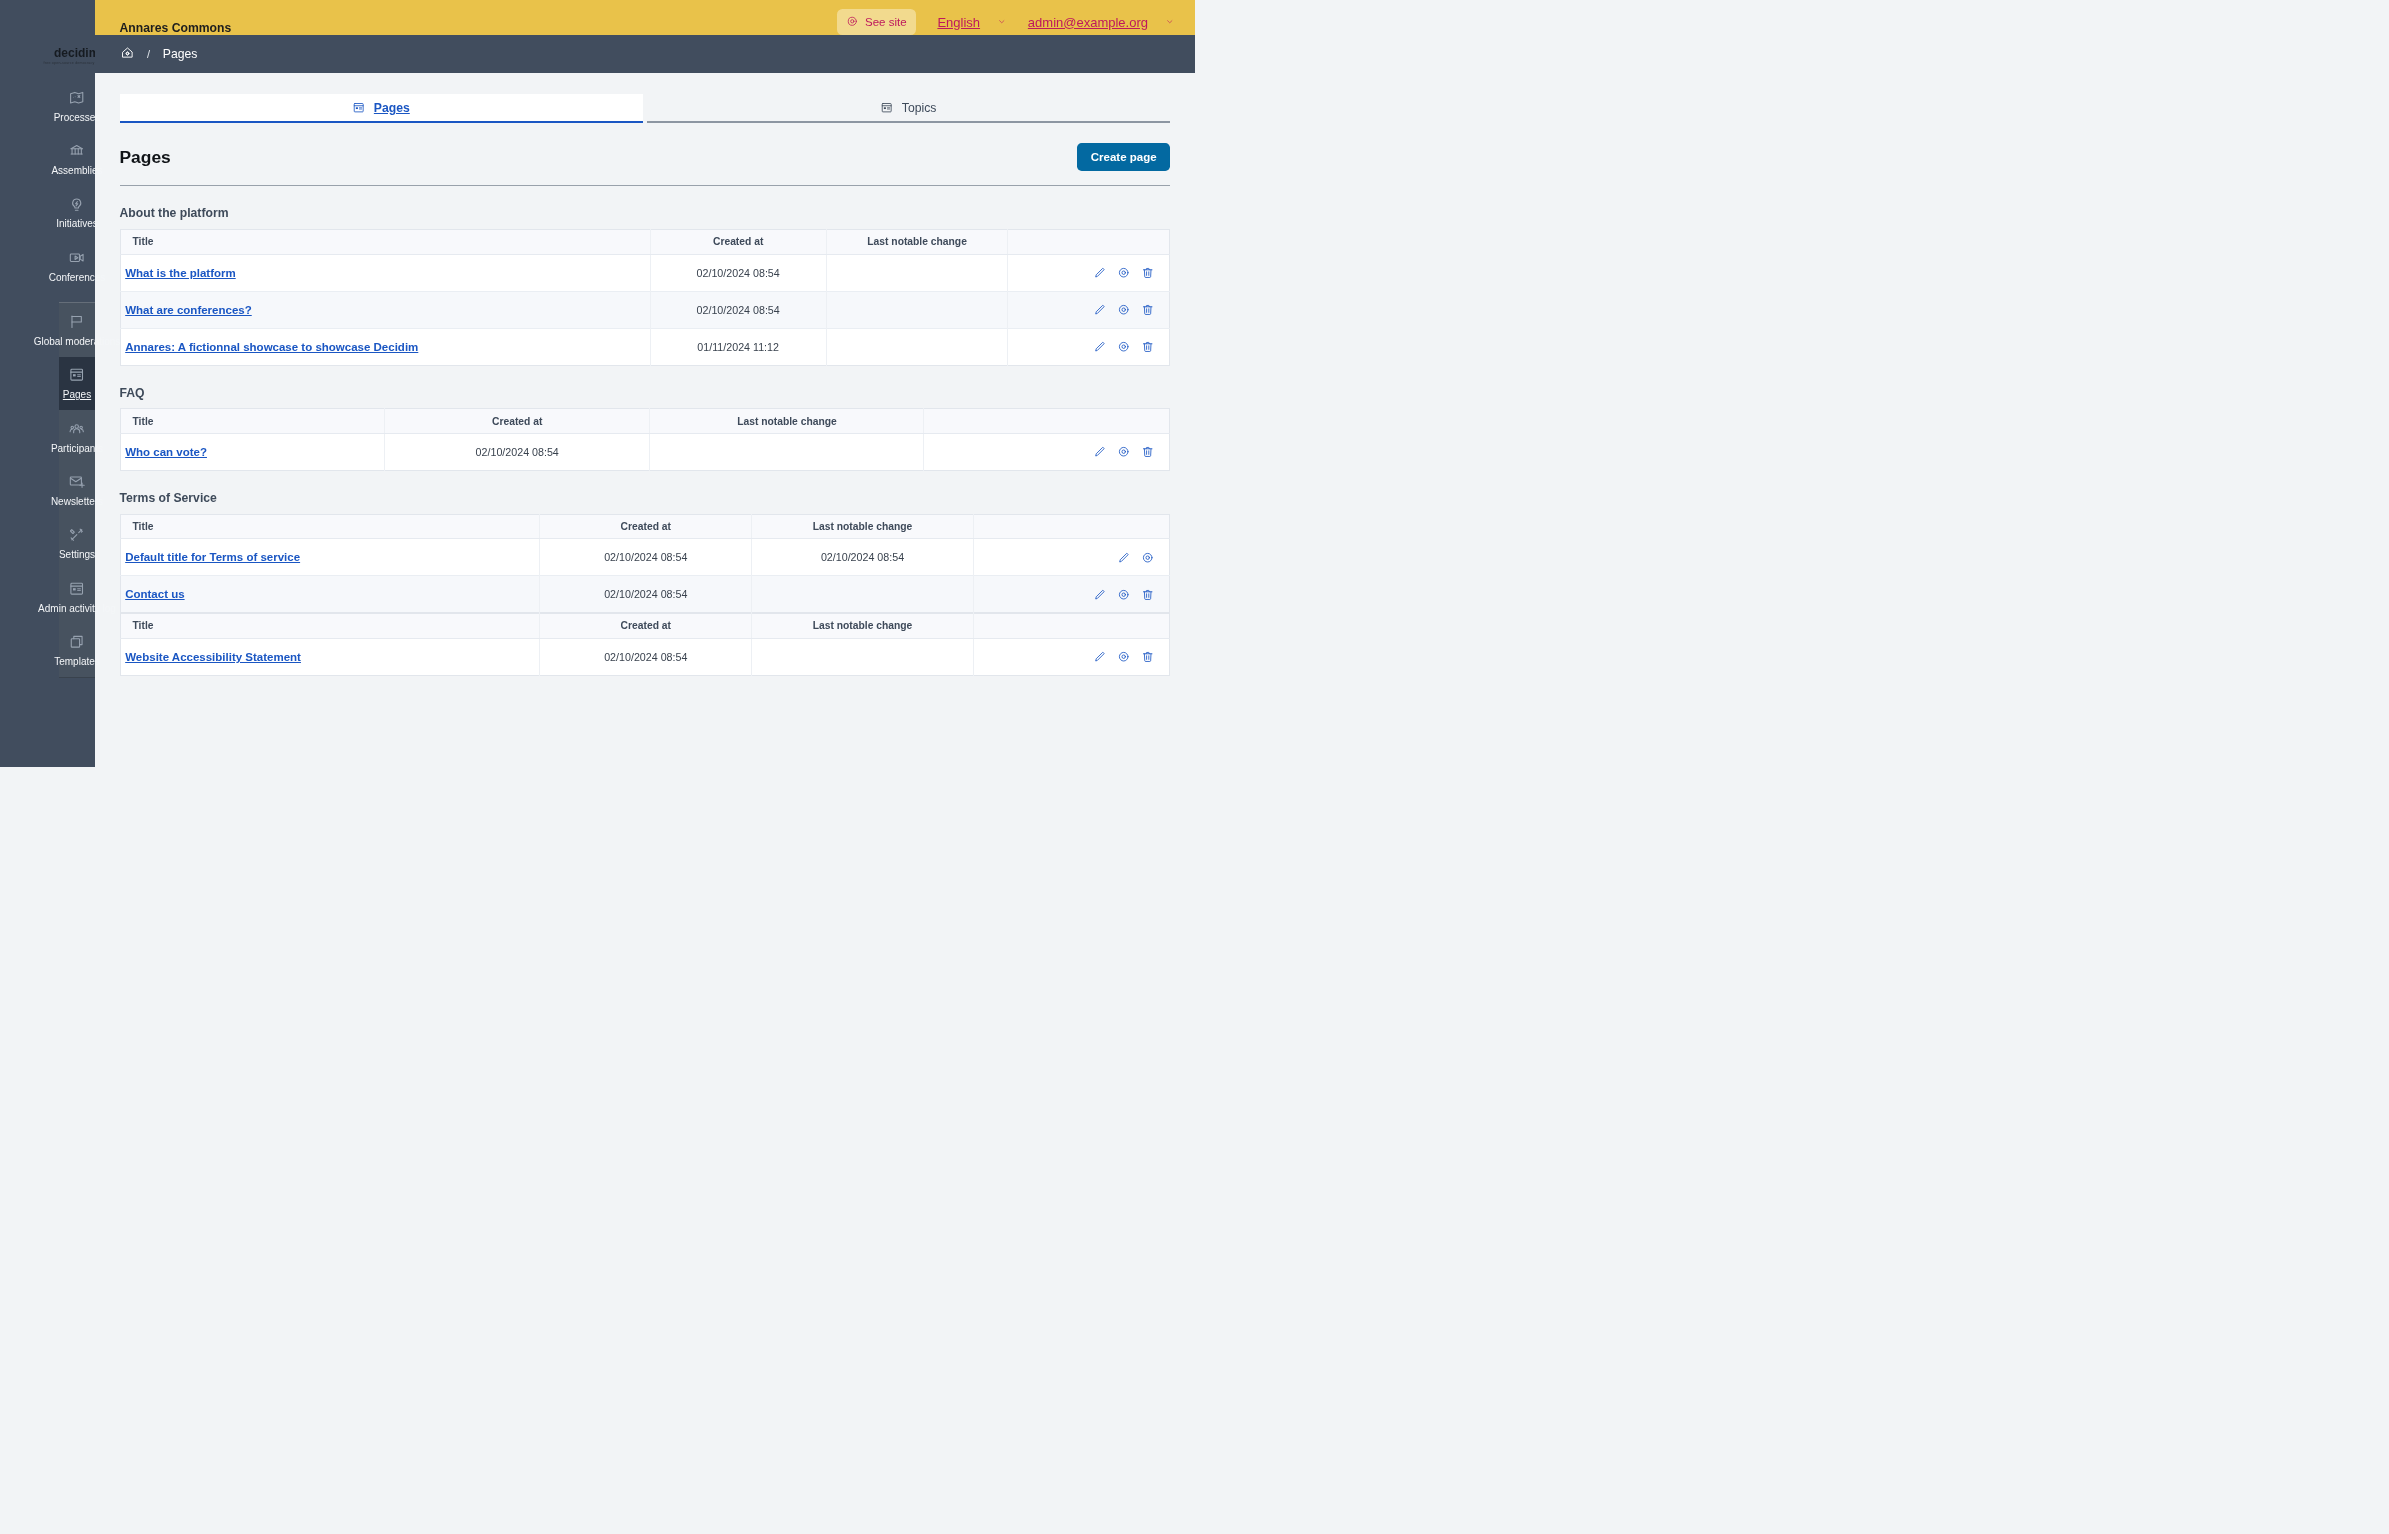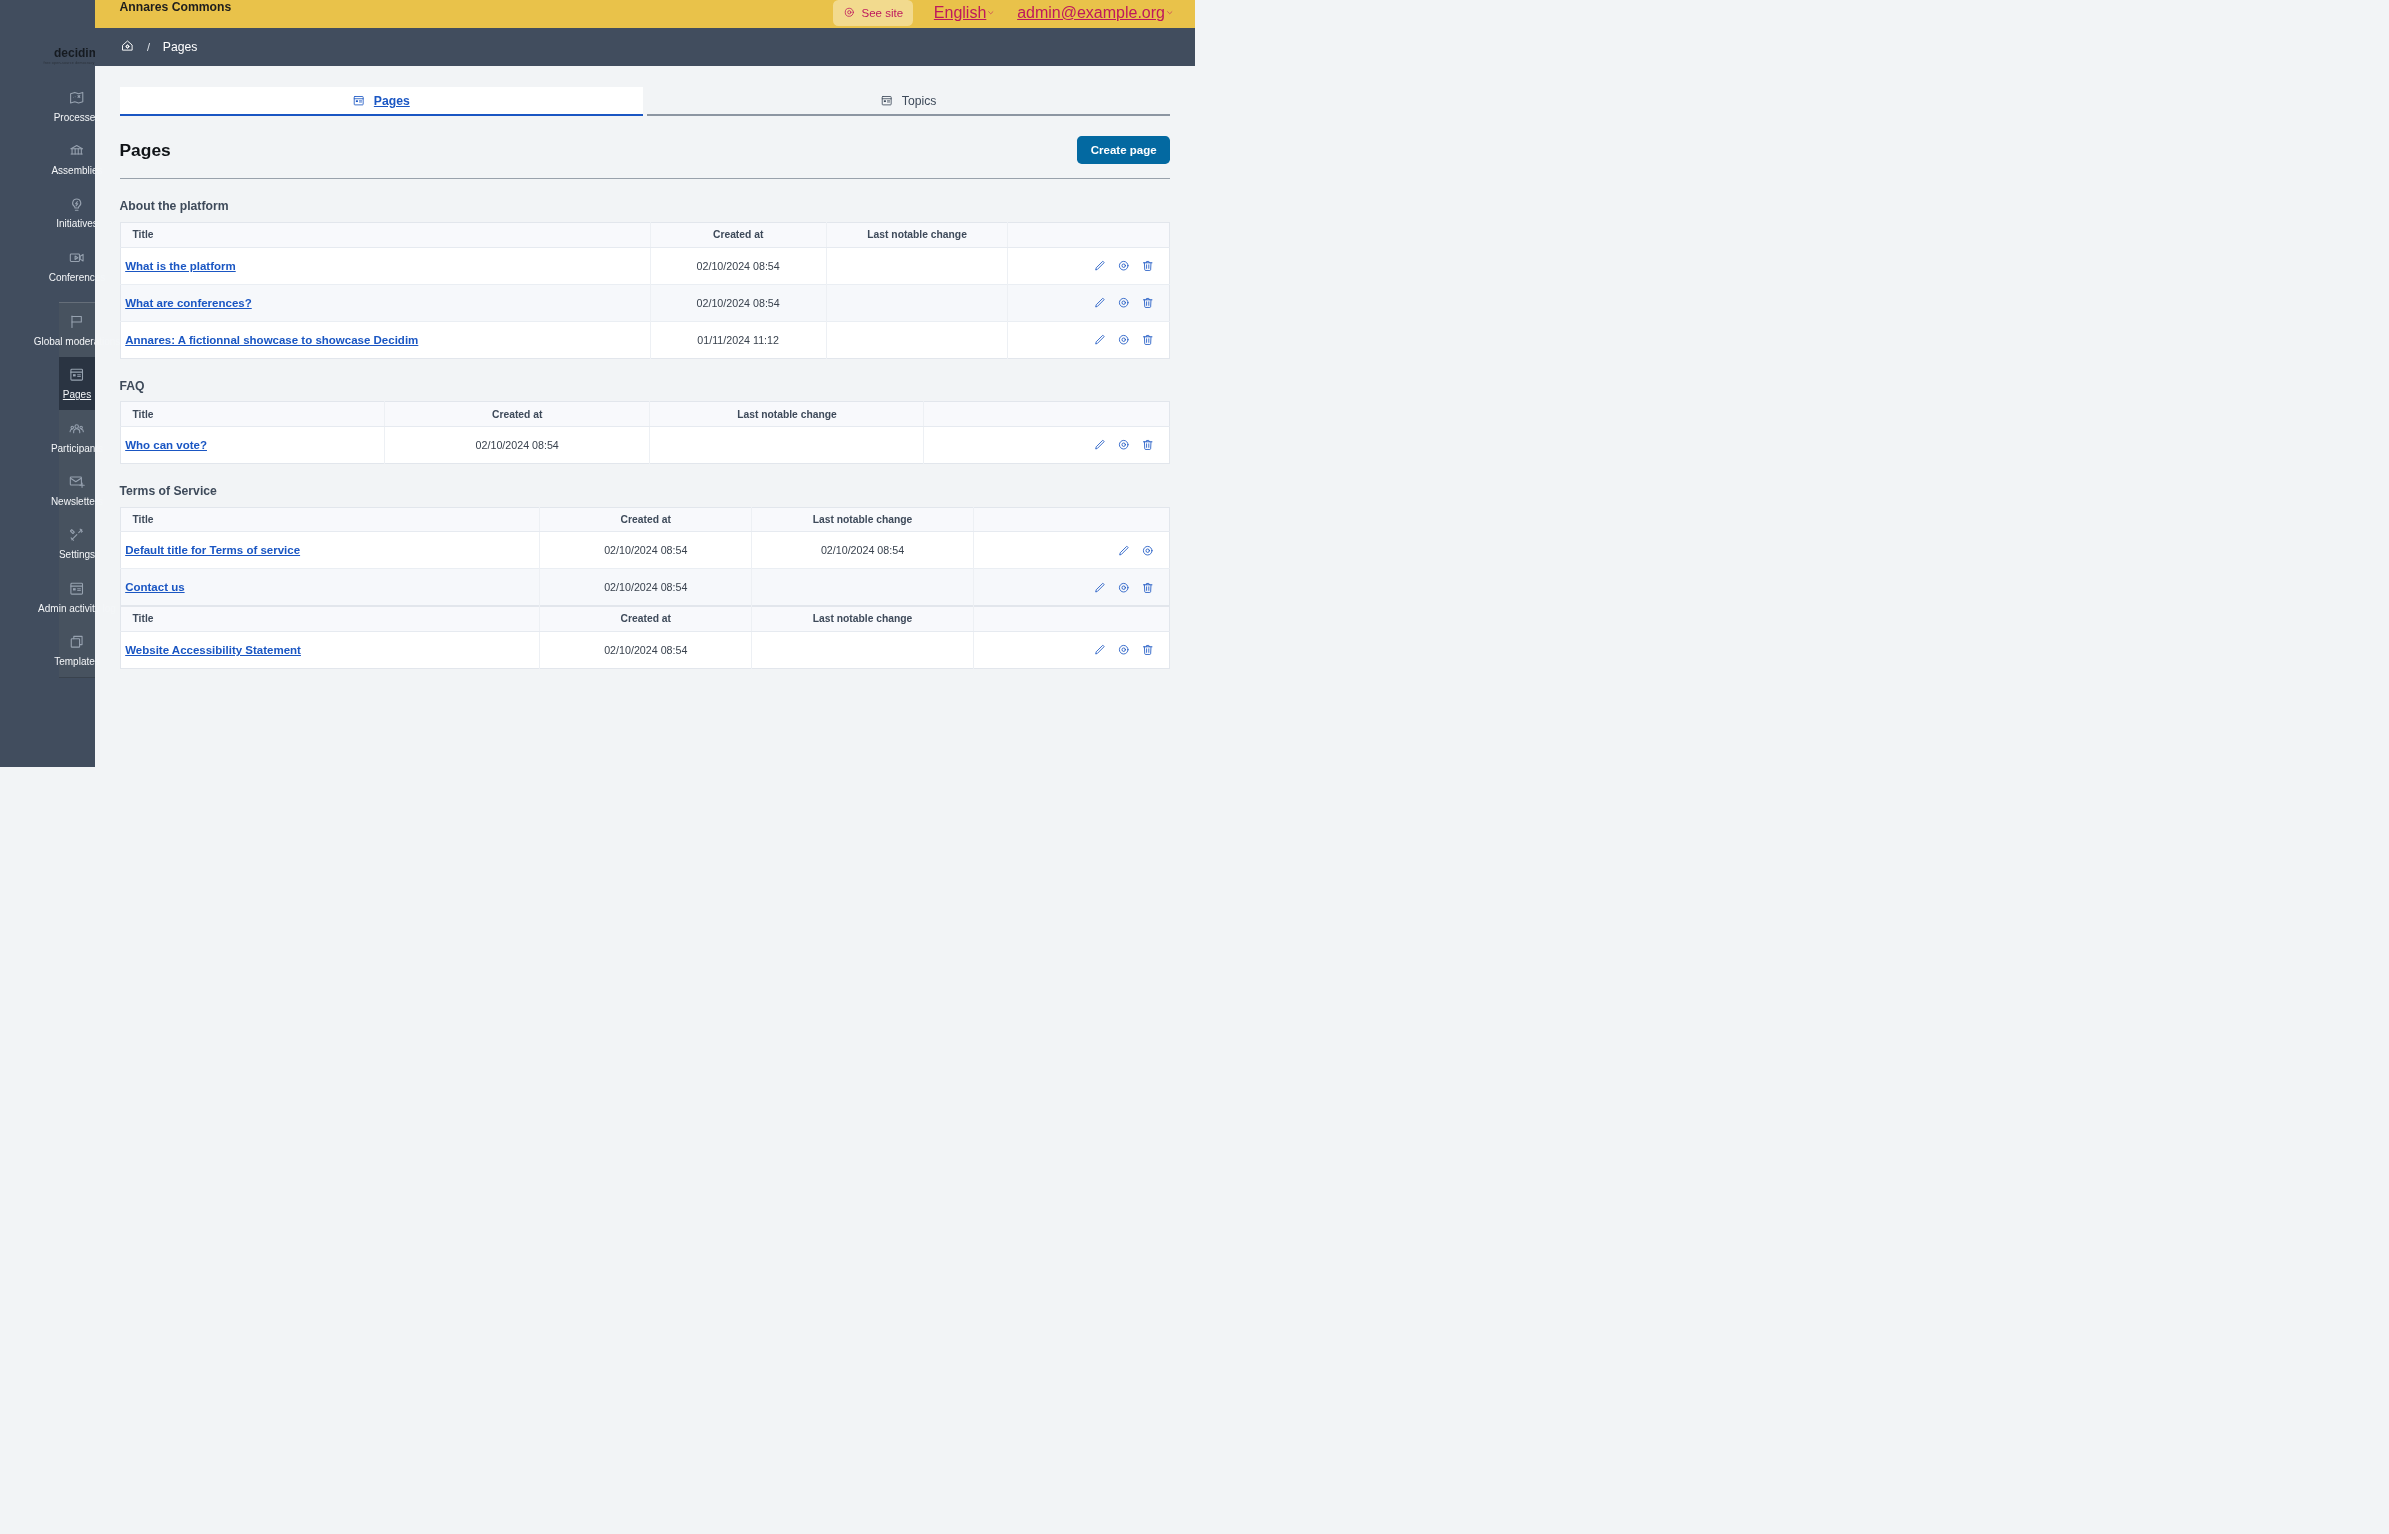--- a/index.html
+++ b/index.html
@@ -33,26 +33,26 @@
   #nav-group-1{padding:6.3px 0 9.5px;}
   #nav-group-2{background:var(--sidebar2);border-top:0.8px solid rgba(255,255,255,.16);border-bottom:0.8px solid rgba(0,0,0,.18);}
   .nav-item{display:flex;flex-direction:column;align-items:center;gap:5.5px;padding:9.5px 2.4px;cursor:pointer;text-decoration:none;}
   .nav-item svg{width:17.4px;height:17.4px;color:#97a2b0;}
   .nav-item .lbl{font-size:10px;color:#f4f6f8;text-align:center;line-height:1.15;white-space:nowrap;}
   .nav-item.active{background:var(--sidebar-active);}
   .nav-item.active .lbl{text-decoration:underline;}
 
   
   .main{flex:1;display:flex;flex-direction:column;min-width:0;}
-  .topbar{height:28px;background:var(--topbar);display:flex;align-items:flex-start;padding:0 20.5px 0 24.5px;}
+  .topbar{height:35px;background:var(--topbar);display:flex;align-items:flex-end;padding:0 20.5px 0 24.5px;}
   .site-name{font-weight:bold;font-size:12.2px;color:#1d1d1d;}
   .topbar-right{margin-left:auto;display:flex;align-items:center;gap:21.3px;color:#be185d;padding-left:40px;}
   .see-site{display:flex;align-items:center;gap:6.3px;background:rgba(255,252,235,.42);padding:5.5px 9.5px;border-radius:5.5px;font-size:11.5px;cursor:pointer;}
   .see-site svg{width:12.6px;height:12.6px;}
-  .top-link{display:flex;align-items:center;gap:0;font-size:16px;cursor:pointer;}
+  .top-link{display:flex;align-items:center;gap:17px;font-size:13px;cursor:pointer;}
   .top-link .u{text-decoration:underline;}
   .top-link svg{width:9.5px;height:9.5px;}
 
   .breadcrumb{height:38px;background:var(--sidebar);display:flex;align-items:center;gap:12.6px;padding:0 24.5px;color:#fff;}
   .breadcrumb .home{display:flex;cursor:pointer;color:#fff;}
   .breadcrumb .home svg{width:15px;height:15px;}
   .breadcrumb .sep{color:#dfe4ea;font-size:11px;}
   .breadcrumb .crumb{font-size:12.2px;color:#fff;}
 
   .content{padding:21.3px 25px 0 24.5px;flex:1;overflow:hidden;}

